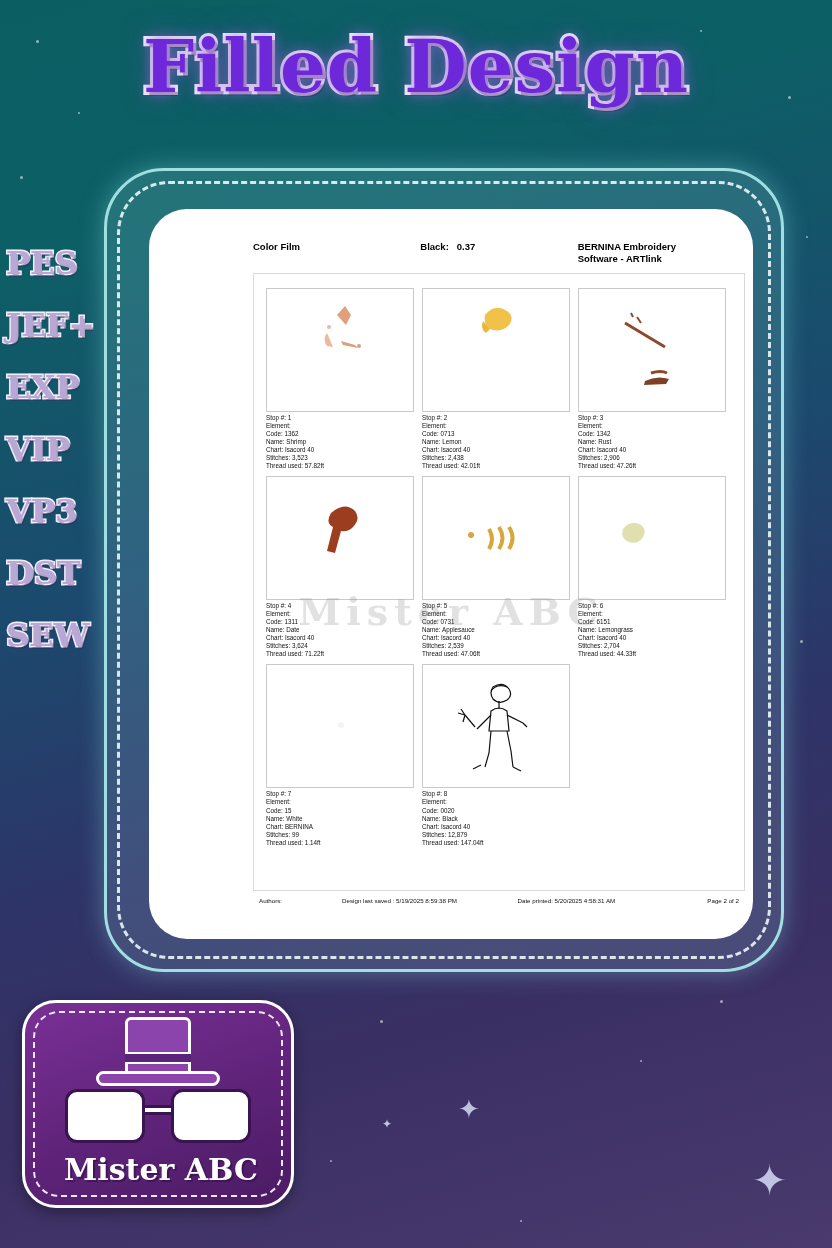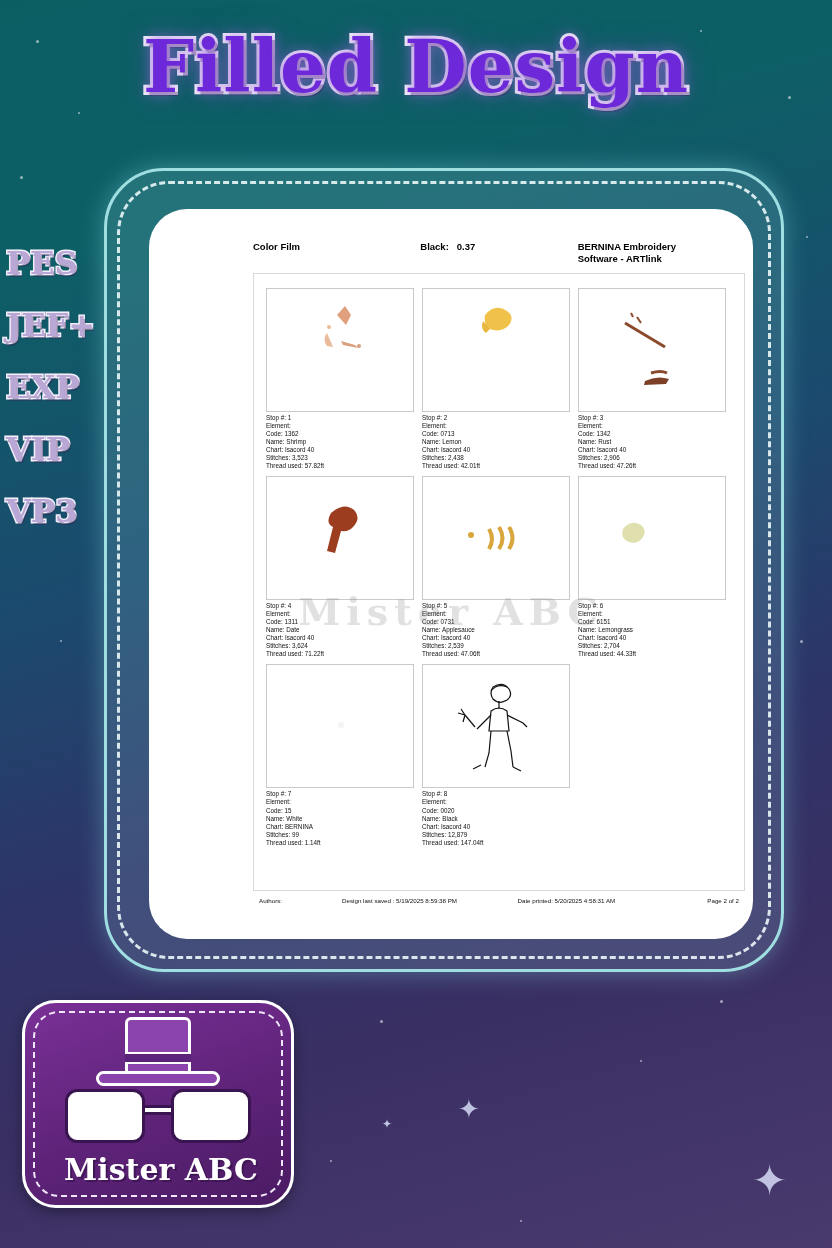--- a/index.html
+++ b/index.html
@@ -247,20 +247,22 @@
 <div class="title-wrap">
   <span class="title">Filled Design</span>
 </div>
 
 <div class="formats">
   <div class="fmt">PES</div>
   <div class="fmt">JEF+</div>
   <div class="fmt">EXP</div>
   <div class="fmt">VIP</div>
   <div class="fmt">VP3</div>
+  <div class="fmt">DST</div>
+  <div class="fmt">SEW</div>
 </div>
 
 <div class="card-outer">
   <div class="card-dash"></div>
   <div class="card-inner">
 
     <div class="watermark">Mister ABC</div>
 
     <div class="sheet">
 

